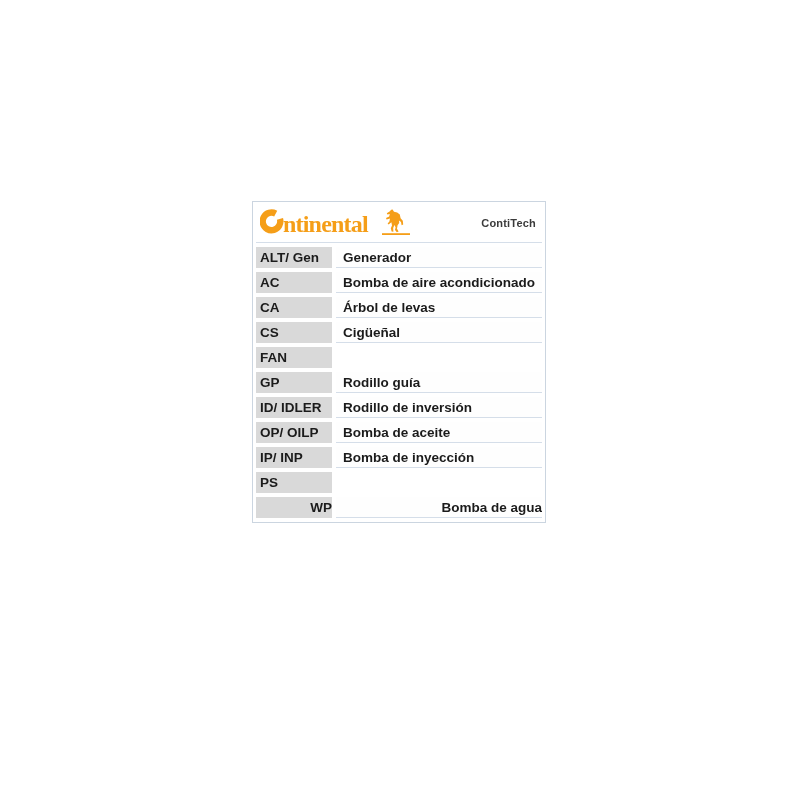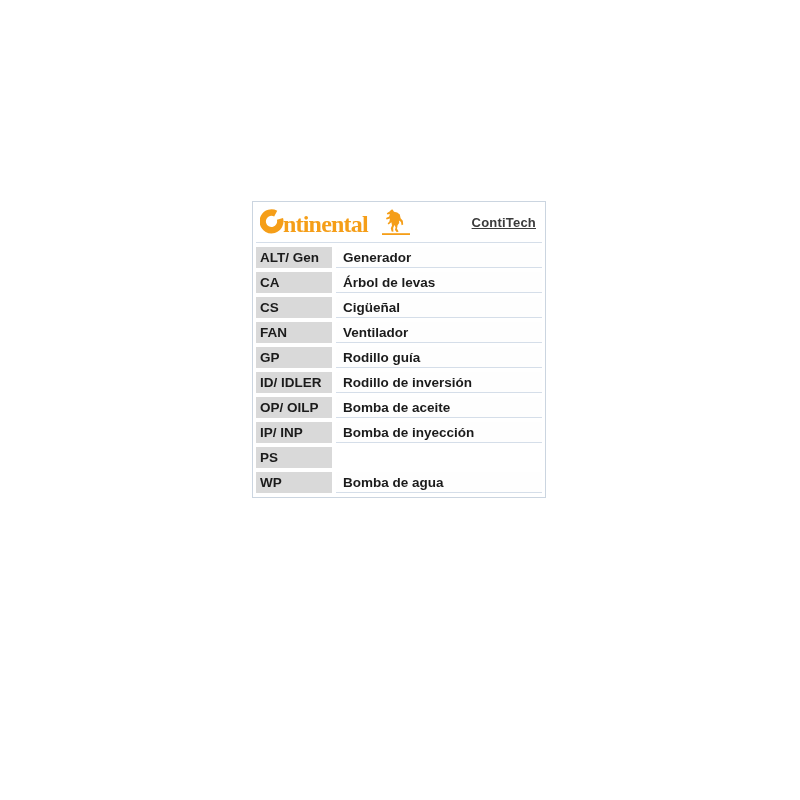--- a/index.html
+++ b/index.html
@@ -33,30 +33,29 @@
     border-bottom: 1px solid var(--cell-border);
     display: flex;
     align-items: center;
     justify-content: space-between;
     padding: 0 6px 2px 4px;
     margin-bottom: 4px;
     background: #fff;
   }
   .logo svg { display: block; }
   .subbrand {
-    font-size: 13px;
+    font-size: 11px;
     font-weight: bold;
     color: var(--subbrand-color);
     letter-spacing: 0.2px;
-    text-decoration: underline;
   }
 
   .rows { width: 100%; }
   .row { display: flex; height: 21px; margin-bottom: 4px; }
-  .row:last-child { margin-bottom: 1px; }
+  .row:last-child { margin-bottom: 1px; text-align: right; }
   .cell {
     font-size: 13.5px;
     font-weight: bold;
     color: var(--text);
     line-height: 21px;
     height: 21px;
     white-space: nowrap;
     overflow: hidden;
   }
   .code {
@@ -101,36 +100,39 @@
       </div>
       <div class="subbrand">ContiTech</div>
     </div>
 
     <div class="rows" id="rows">
       <div class="row">
         <div class="cell code">ALT/ Gen</div>
         <div class="cell desc">Generador</div>
       </div>
 
+      <div class="row">
+        <div class="cell code">AC</div>
+        <div class="cell desc">Bomba de aire acondicionado</div>
+      </div>
 
 
 
       <div class="row">
         <div class="cell code">CA</div>
         <div class="cell desc">Árbol de levas</div>
       </div>
 
       <div class="row">
         <div class="cell code">CS</div>
         <div class="cell desc">Cigüeñal</div>
       </div>
 
       <div class="row">
         <div class="cell code">FAN</div>
-        <div class="cell desc">Ventilador</div>
       </div>
 
       <div class="row">
         <div class="cell code">GP</div>
         <div class="cell desc">Rodillo guía</div>
       </div>
 
       <div class="row">
         <div class="cell code">ID/ IDLER</div>
         <div class="cell desc">Rodillo de inversión</div>

